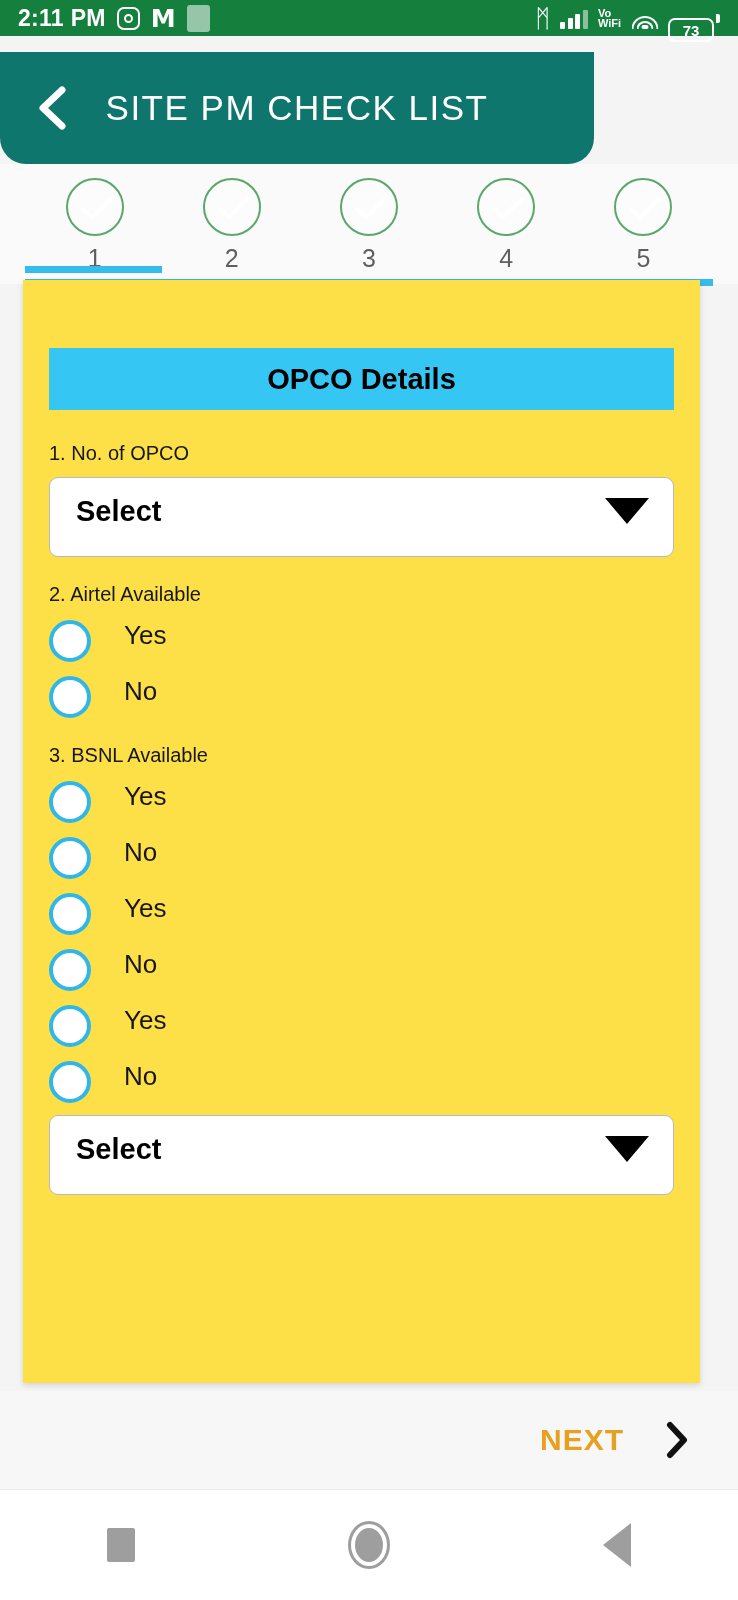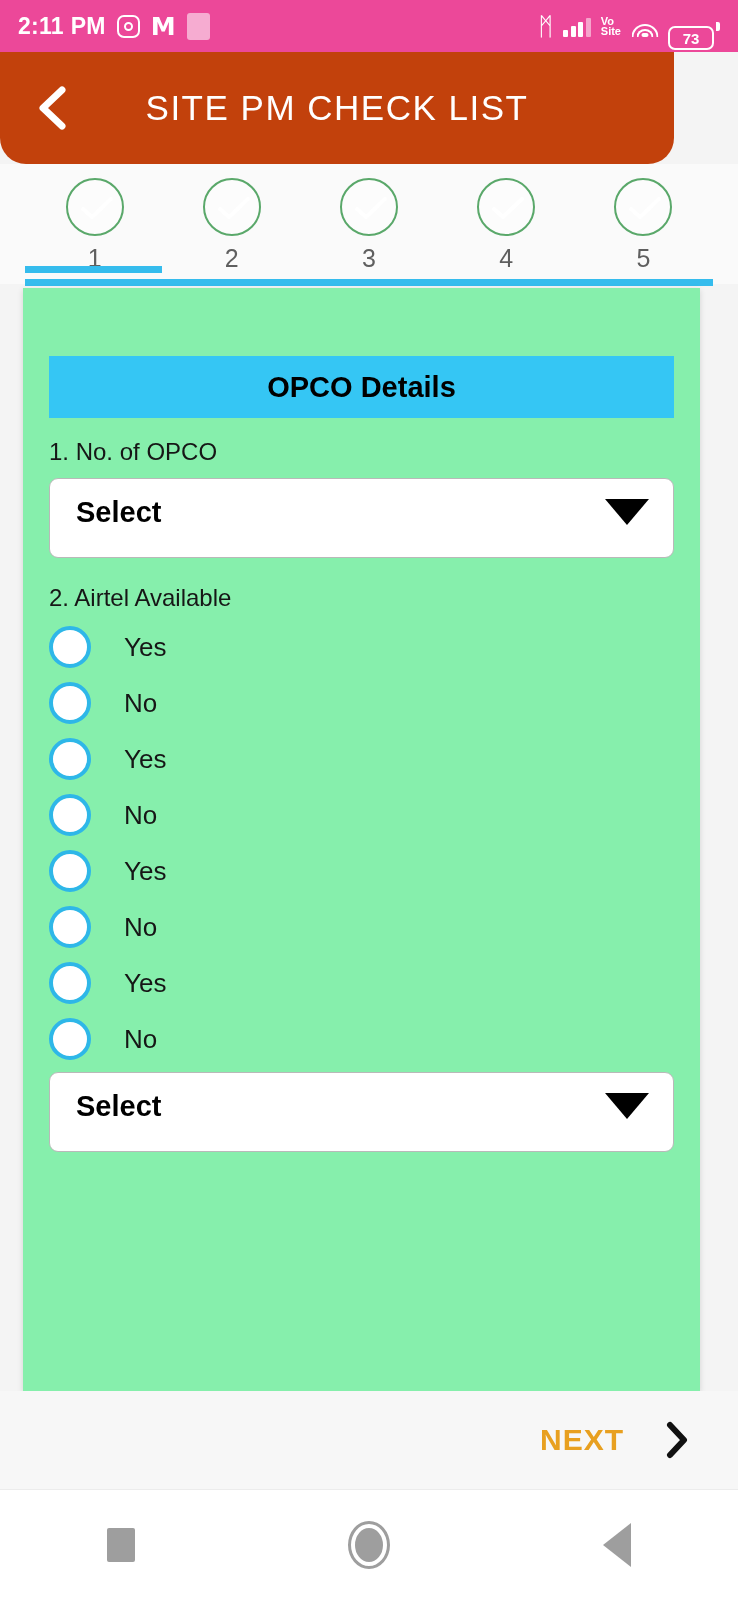--- a/index.html
+++ b/index.html
@@ -6,22 +6,22 @@
   html, body {
     width:738px; height:1600px;
     font-family:"Liberation Sans", sans-serif;
     background:#f2f2f2;
     overflow:hidden;
   }
   #phone { position:relative; width:738px; height:1600px; background:#f4f4f4; }
 
   
   .statusbar {
-    position:absolute; top:0; left:0; width:738px; height:52px;
-    background:#ec4899;
+    position:absolute; top:0; left:0; width:738px; height:36px;
+    background:#15803d;
     display:flex; align-items:center; justify-content:space-between;
     padding:0 18px;
   }
   .sb-left { display:flex; align-items:center; gap:11px; }
   .sb-time { color:#fff; font-size:23px; font-weight:bold; letter-spacing:.3px; }
   .sb-right { display:flex; align-items:center; gap:10px; }
   .ig-icon { width:23px; height:23px; border:2.4px solid #fff; border-radius:7px;
              display:flex; align-items:center; justify-content:center; }
   .ig-icon i { display:block; width:9px; height:9px; border:2.2px solid #fff; border-radius:50%; }
   .gm-icon { color:#fff; font-size:25px; font-weight:bold; line-height:1; font-family:"DejaVu Sans", sans-serif; }
@@ -42,22 +42,22 @@
   .wifi-icon b:nth-child(2){ width:17px; height:8px; }
   .wifi-icon b:nth-child(3){ width:7px; height:4px; background:#fff; border:none; border-radius:2px; }
   .batt { display:flex; align-items:center; }
   .batt-body { width:46px; height:24px; border:2.6px solid #fff; border-radius:7px;
                display:flex; align-items:center; justify-content:center;margin-top:24px; }
   .batt-body span { color:#fff; font-size:15px; font-weight:bold; }
   .batt-tip { width:4px; height:9px; background:#fff; border-radius:0 2px 2px 0; margin-left:2px; }
 
   
   .appbar {
-    position:absolute; top:52px; left:0; width:674px; height:112px;
-    background:#c2410c; border-radius:0 0 26px 26px;
+    position:absolute; top:52px; left:0; width:594px; height:112px;
+    background:#0f766e; border-radius:0 0 26px 26px;
     display:flex; align-items:center;
   }
   .back-chevron { position:absolute; left:36px; top:50%; transform:translateY(-50%);
                   width:34px; height:46px; }
   .back-chevron svg { display:block; }
   .appbar-title { width:100%; text-align:center; color:#fff;
                   font-size:35px; letter-spacing:1.5px; font-weight:normal; }
 
   
   .stepper { position:absolute; top:164px; left:0; width:738px; height:120px; background:#fafafa; }
@@ -65,44 +65,44 @@
   .step { flex:1; display:flex; flex-direction:column; align-items:center; padding-top:14px; }
   .step-circle { position:relative; width:58px; height:58px; border:2px solid #5aa86a;
                  border-radius:50%; background:#fcfcfc; }
   .step-circle svg { position:absolute; left:12px; top:16px; }
   .step-num { margin-top:8px; font-size:25px; color:#5f5f5f; }
   .tab-underline { position:absolute; left:25px; top:266px; width:137px; height:7px; background:#35bced; }
   .full-bar { position:absolute; left:25px; top:279px; width:688px; height:7px; background:#35bced; }
 
   
   .card {
-    position:absolute; left:23px; top:288px; width:677px; height:1103px;
-    background:#86efac; overflow:hidden;
+    position:absolute; left:23px; top:280px; width:677px; height:1103px;
+    background:#fde047; overflow:hidden;
     box-shadow:0 2px 6px rgba(0,0,0,.14);
   }
   .card-inner { padding:0 26px; }
   .banner {
     margin:68px 0 0 0; background:#35c6f4; height:62px;
     display:flex; align-items:center; justify-content:center;
   }
   .banner-text { font-size:29px; font-weight:bold; color:#000; }
 
-  .q-label { font-size:24px; color:#161616; margin:20px 0 0 0; }
+  .q-label { font-size:20px; color:#161616; margin:32px 0 0 0; }
   .q-label.tight { margin-top:26px; }
 
   .select-box {
     margin-top:12px; height:80px; border:1.6px solid #b9b9b9; border-radius:9px;
     display:flex; align-items:center; justify-content:space-between;
     padding:0 24px 12px 26px; background:#fff;
   }
   .select-text { font-size:29px; font-weight:bold; color:#000; }
   .caret { width:0; height:0; border-left:22px solid transparent;
            border-right:22px solid transparent; border-top:26px solid #000; }
 
-  .opt-row { display:flex; align-items:center; margin-top:14px; }
+  .opt-row { display:flex; align-items:flex-start; margin-top:14px; }
   .radio { width:42px; height:42px; border:4.5px solid #2eb7e8; border-radius:50%; background:#fff; flex:none; }
   .opt-label { margin-left:33px; font-size:26px; color:#161616; }
 
   
   .nextbar { position:absolute; left:0; top:1391px; width:738px; height:98px;
              background:#f7f7f7; display:flex; align-items:center;
              justify-content:flex-end; padding-right:48px; gap:40px; }
   .next-label { color:#e8a020; font-size:30px; font-weight:bold; letter-spacing:1px; }
   .next-chevron svg { display:block; }
 
@@ -134,21 +134,21 @@
     <div class="sb-right">
       <span class="bt-icon">ᛗ</span>
       <span class="bars">
         <span></span>
           <span></span>
           <span></span>
           <span></span>
       </span>
       <span class="vowifi">
         <span>Vo</span><br>
-        <span>Site</span>
+        <span>WiFi</span>
       </span>
       <span class="wifi-icon">
           <b></b>
           <b></b>
           <b></b>
         </span>
       <span class="batt">
         <span class="batt-body">
             <span>73</span>
           </span>
@@ -229,20 +229,21 @@
       <div class="q-label tight">2. Airtel Available</div>
       <div class="opt-row">
         <span class="radio"></span>
         <span class="opt-label">Yes</span>
       </div>
       <div class="opt-row">
         <span class="radio"></span>
         <span class="opt-label">No</span>
       </div>
 
+      <div class="q-label tight">3. BSNL Available</div>
       <div class="opt-row">
         <span class="radio"></span>
         <span class="opt-label">Yes</span>
       </div>
       <div class="opt-row">
         <span class="radio"></span>
         <span class="opt-label">No</span>
       </div>
 
       <div class="opt-row">

